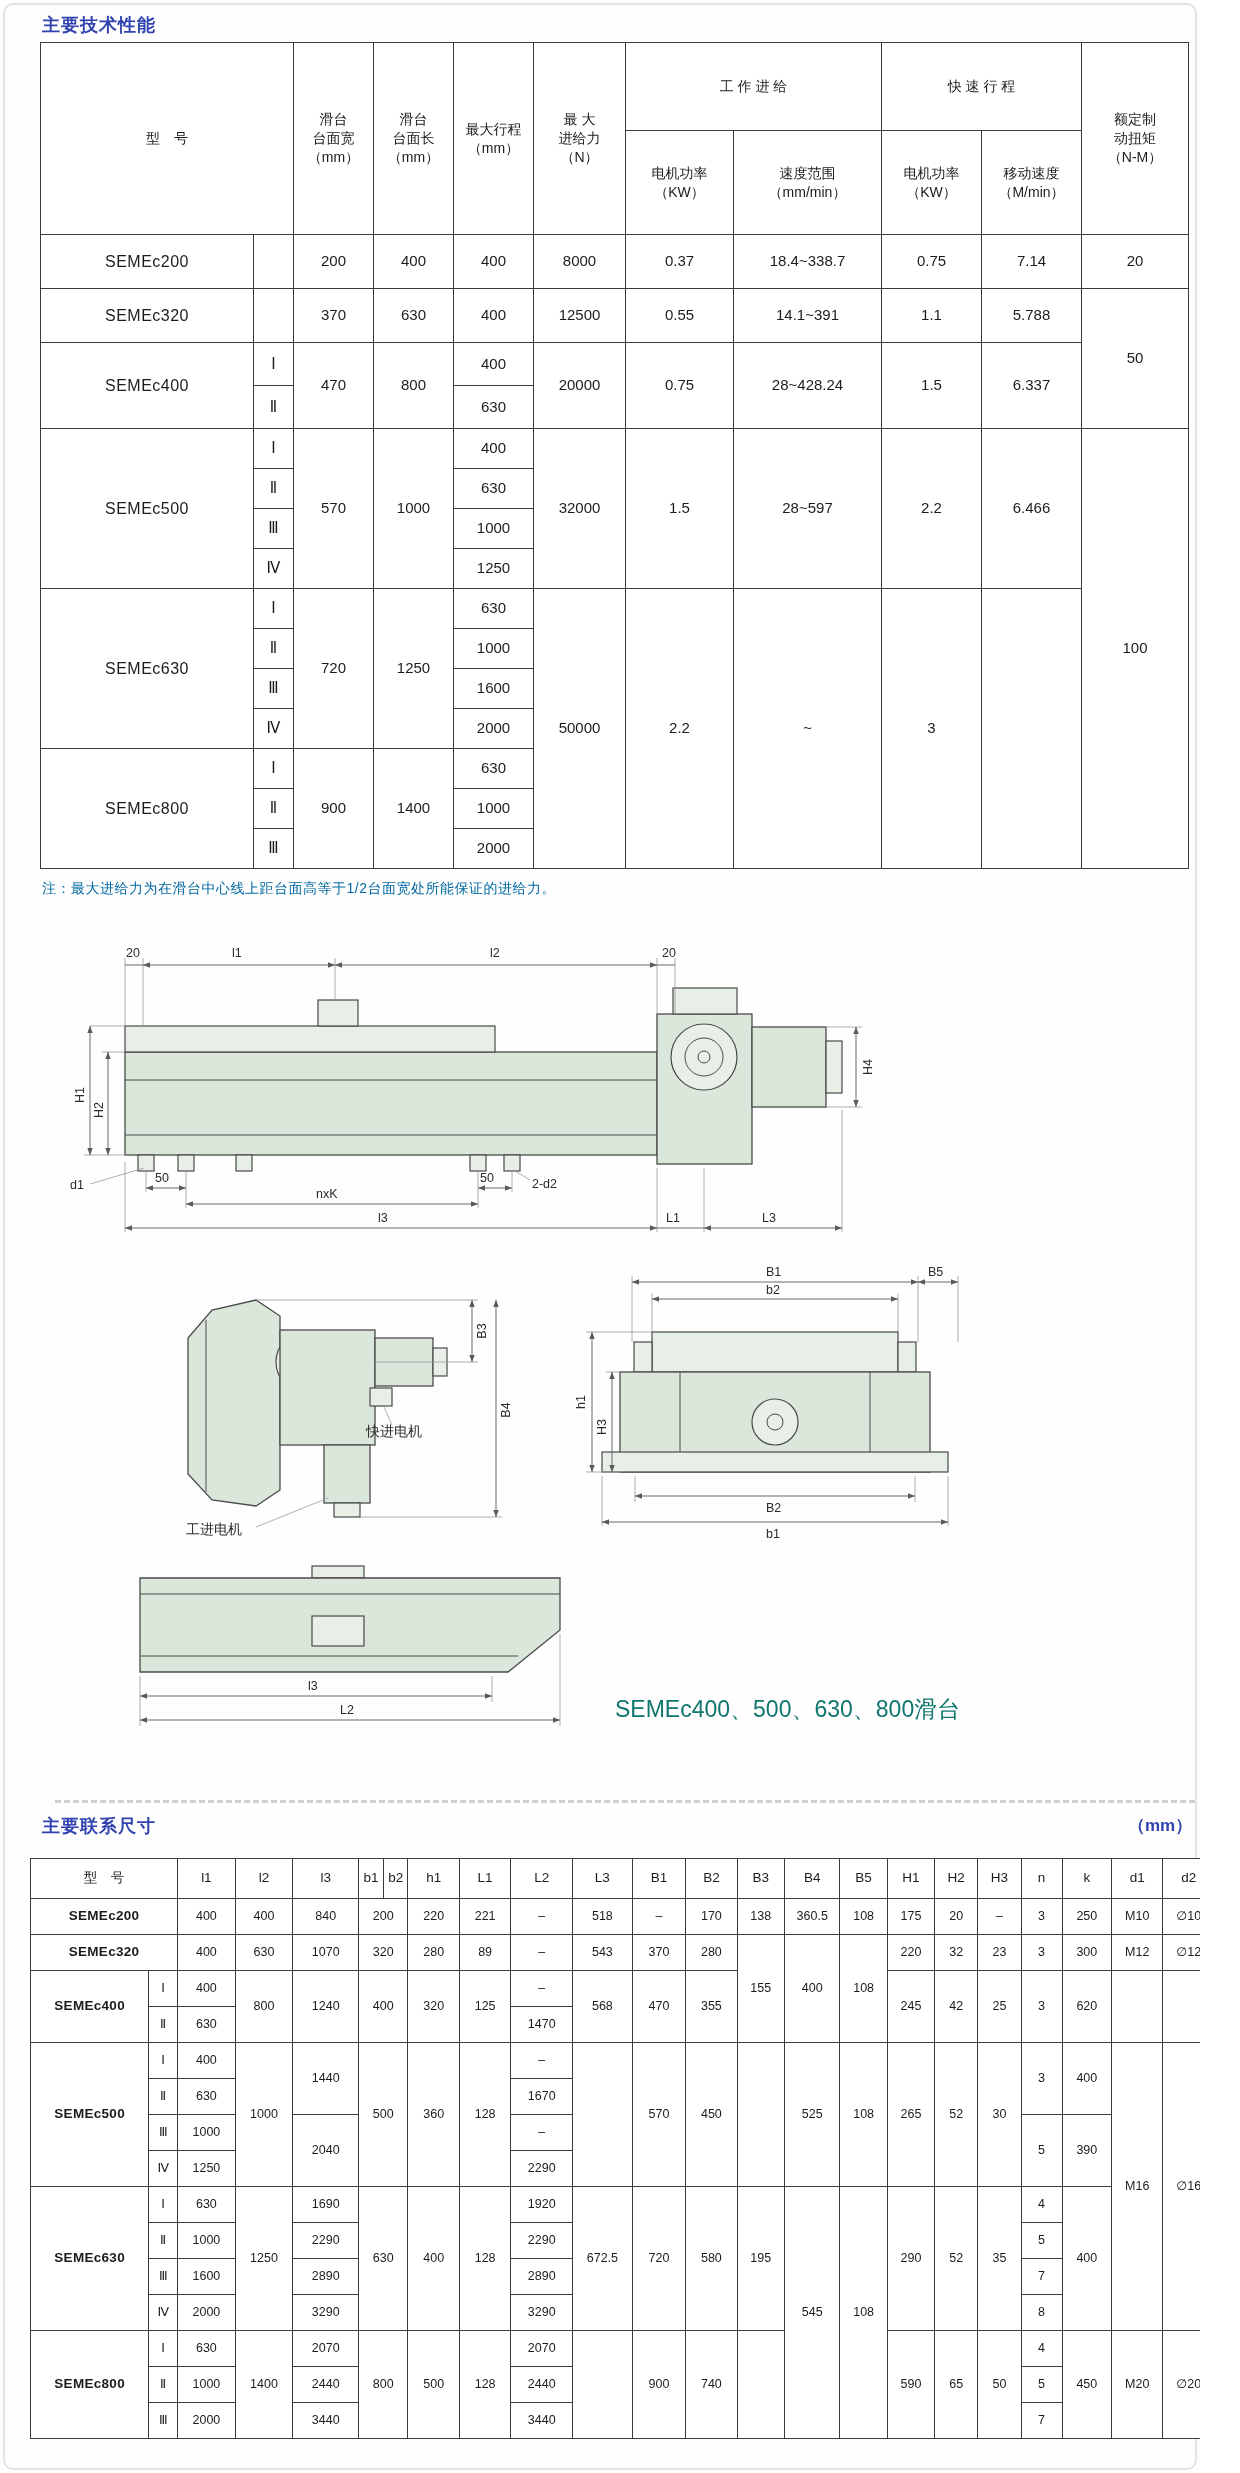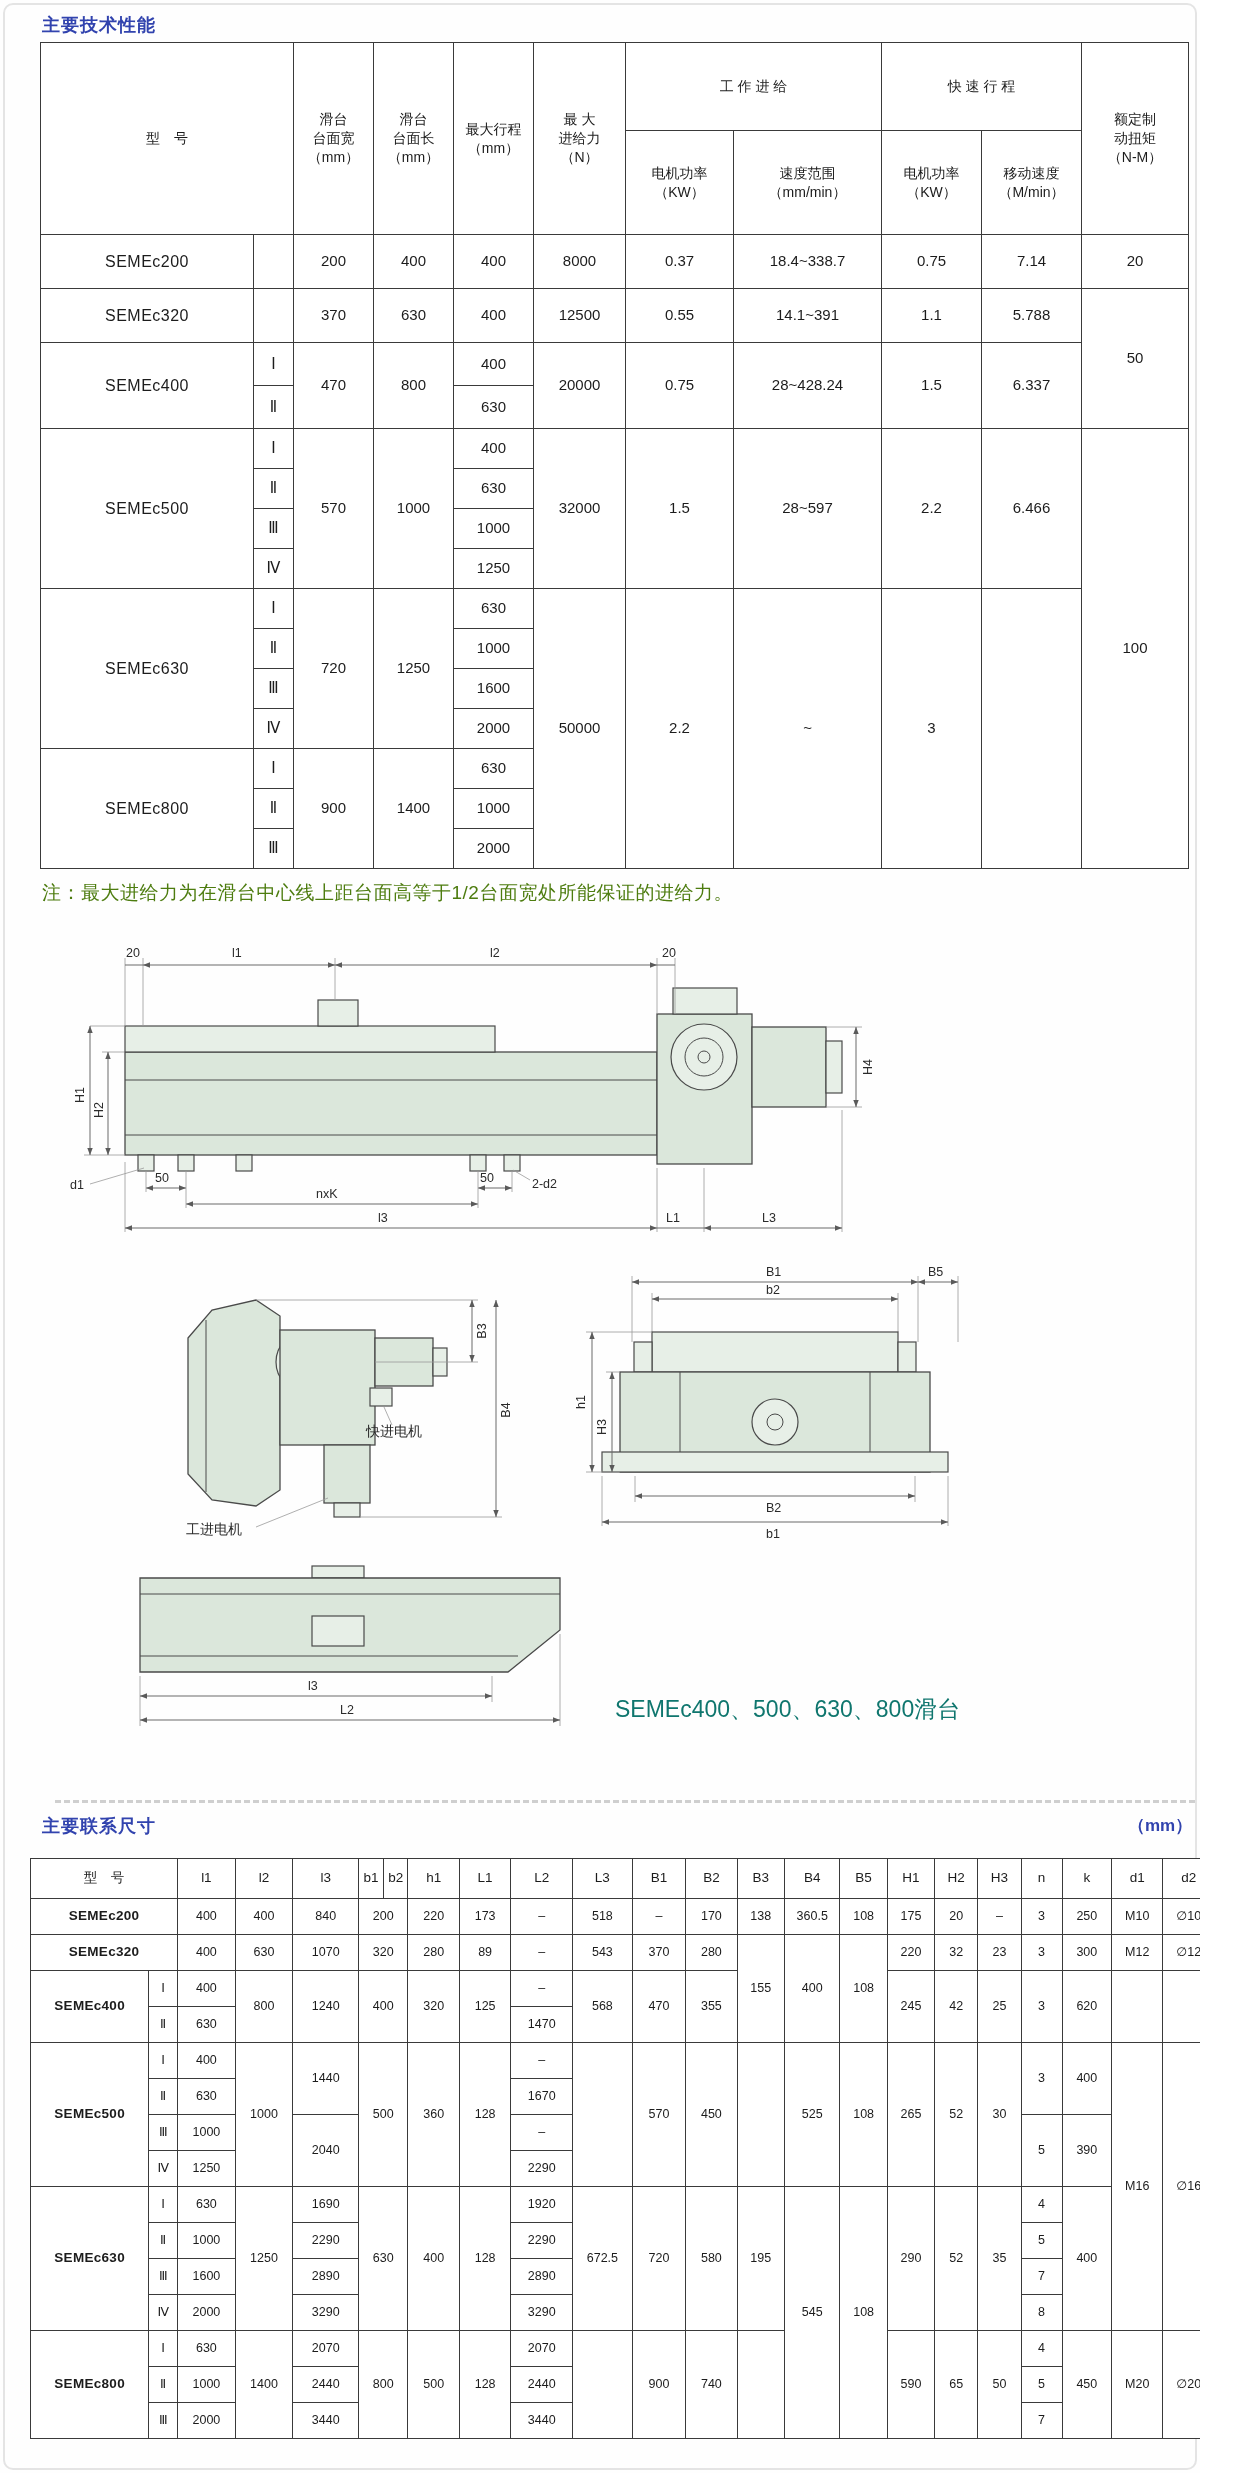--- a/index.html
+++ b/index.html
@@ -1,21 +1,21 @@
 <!DOCTYPE html>
 <html><head>
 <meta charset="utf-8">
 <style>
   html,body{margin:0;padding:0;background:#ffffff;}
   .page{position:relative;width:1200px;height:2473px;background:#fefefe;
         font-family:"Liberation Sans","DejaVu Sans",sans-serif;color:#1c1c1c;overflow:hidden;}
   .frame{position:absolute;left:3px;top:3px;right:3px;bottom:3px;border:2px solid #e4e4e4;border-radius:10px;pointer-events:none;}
   .sec-title{position:absolute;font-size:18px;font-weight:bold;color:#3143ae;letter-spacing:1px;}
   .unit-tag{position:absolute;font-size:17px;font-weight:bold;color:#3143ae;}
-  .note{position:absolute;font-size:19px;color:#4d7c0f;letter-spacing:0.5px;}
+  .note{position:absolute;font-size:14px;color:#0369a1;letter-spacing:0.5px;}
   table{border-collapse:collapse;table-layout:fixed;background:#fff;}
   td,th{border:1px solid #3a3a3a;text-align:center;vertical-align:middle;
         white-space:pre-line;overflow:hidden;padding:0 1px;font-weight:normal;line-height:1.35;}
   
   .perf{position:absolute;left:40px;top:42px;width:1148px;}
   .perf th{font-size:14px;}
   .perf td{font-size:15px;}
   .perf td.model{font-size:16px;letter-spacing:0.5px;}
   .perf thead tr:nth-child(1){height:88px;}
   .perf thead tr:nth-child(2){height:104px;}
@@ -430,21 +430,21 @@
         </tr>
       </thead>
     <tbody>
         <tr>
           <td colspan="2" class="model">SEMEc200</td>
           <td>400</td>
           <td>400</td>
           <td>840</td>
           <td colspan="2">200</td>
           <td>220</td>
-          <td>173</td>
+          <td>221</td>
           <td>–</td>
           <td>518</td>
           <td>–</td>
           <td>170</td>
           <td>138</td>
           <td>360.5</td>
           <td>108</td>
           <td>175</td>
           <td>20</td>
           <td>–</td>

